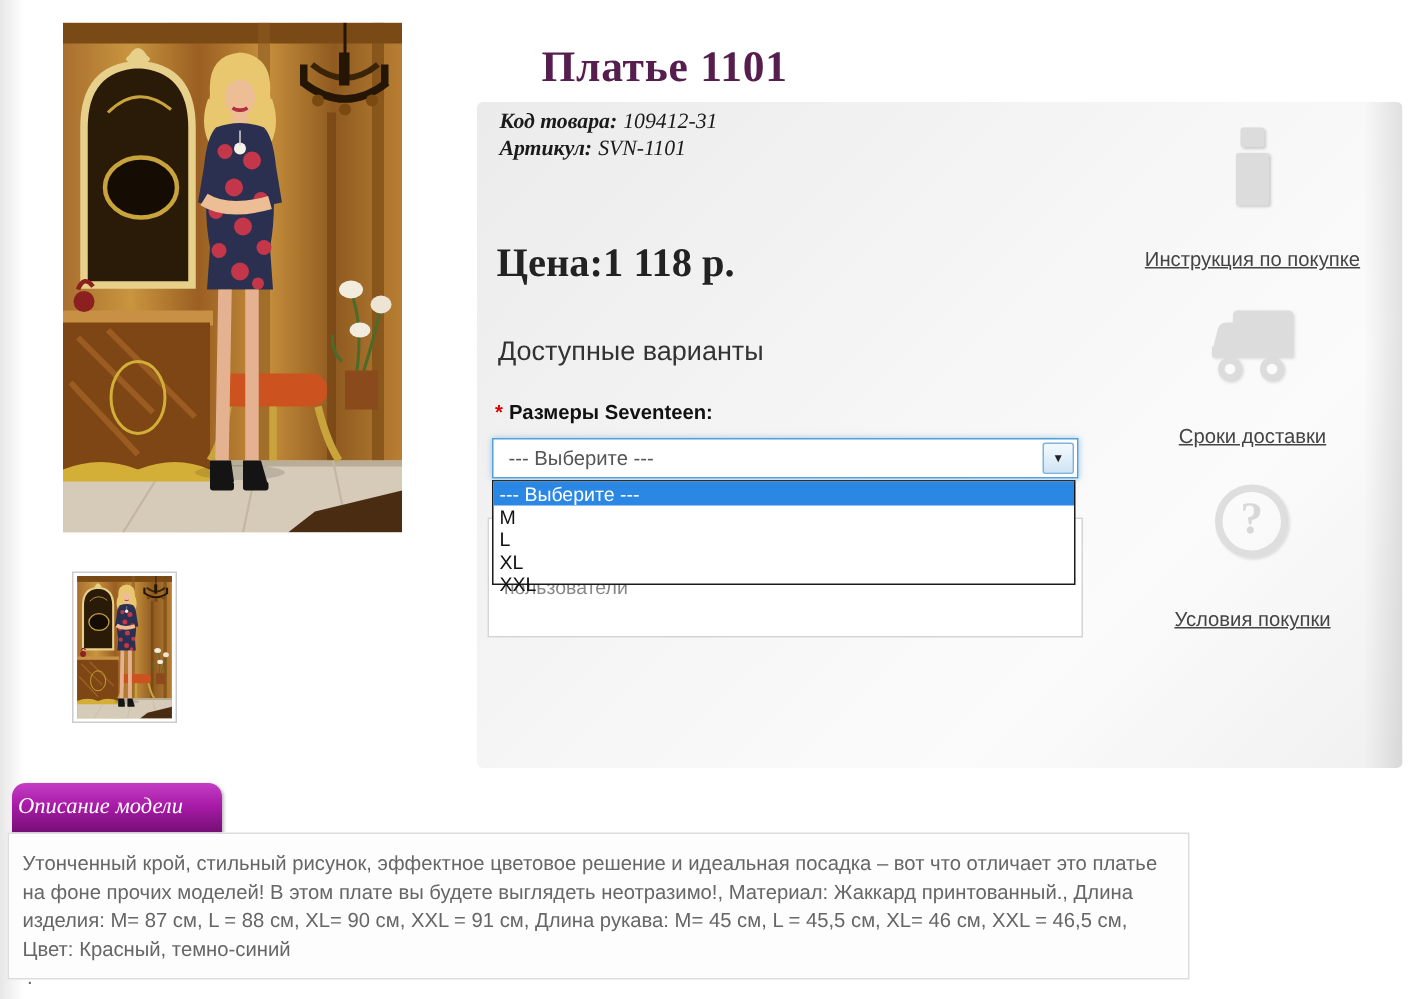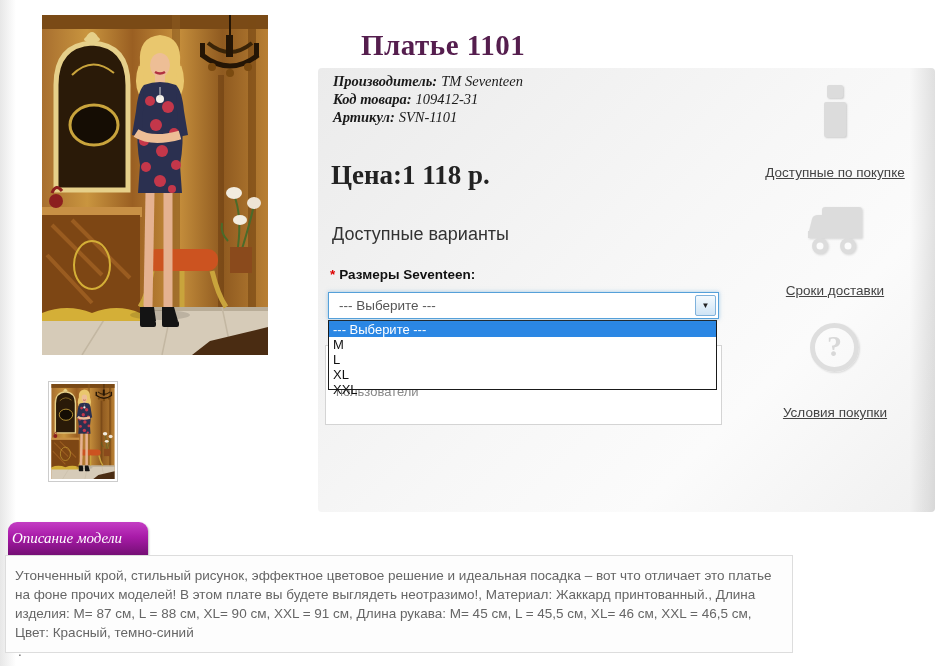--- a/index.html
+++ b/index.html
@@ -176,21 +176,20 @@
     <svg width="64" height="95" viewBox="0 0 226 340" xmlns="http://www.w3.org/2000/svg">
       <use href="#scene"></use>
     </svg>
   </div>
 
   <h1 class="title">Платье 1101</h1>
 
   <div class="panel"></div>
 
   <div class="meta">
-    <div><span class="lbl">Производитель:</span><span>TM Seventeen</span></div>
     <div><span class="lbl">Код товара:</span><span>109412-31</span></div>
     <div><span class="lbl">Артикул:</span><span>SVN-1101</span></div>
   </div>
 
   <div class="price"><span>Цена:</span><span>1 118 р.</span></div>
 
   <div class="variants">Доступные варианты</div>
 
   <div class="size-label">
     <span class="req">*</span><span>Размеры Seventeen:</span>
@@ -210,21 +209,21 @@
     <div class="opt">M</div>
     <div class="opt">L</div>
     <div class="opt">XL</div>
     <div class="opt">XXL</div>
   </div>
 
   <div class="info-icon">
     <div class="info-dot"></div>
     <div class="info-stem"></div>
   </div>
-  <a class="side-link lnk1">Доступные по покупке</a>
+  <a class="side-link lnk1">Инструкция по покупке</a>
 
   <div class="truck-icon">
     <svg width="58" height="52" viewBox="0 0 58 52" xmlns="http://www.w3.org/2000/svg">
       <rect x="16" y="2" width="40" height="28" rx="3" fill="#dcdcdc"></rect>
       <path d="M2,30 L6,14 Q7,10 12,10 L18,10 L18,30 Z" fill="#dcdcdc"></path>
       <rect x="2" y="26" width="54" height="7" fill="#dcdcdc"></rect>
       <circle cx="14" cy="41" r="8" fill="#dcdcdc"></circle>
         <circle cx="14" cy="41" r="3.5" fill="#fbfbfb"></circle>
       <circle cx="42" cy="41" r="8" fill="#dcdcdc"></circle>
         <circle cx="42" cy="41" r="3.5" fill="#fbfbfb"></circle>

